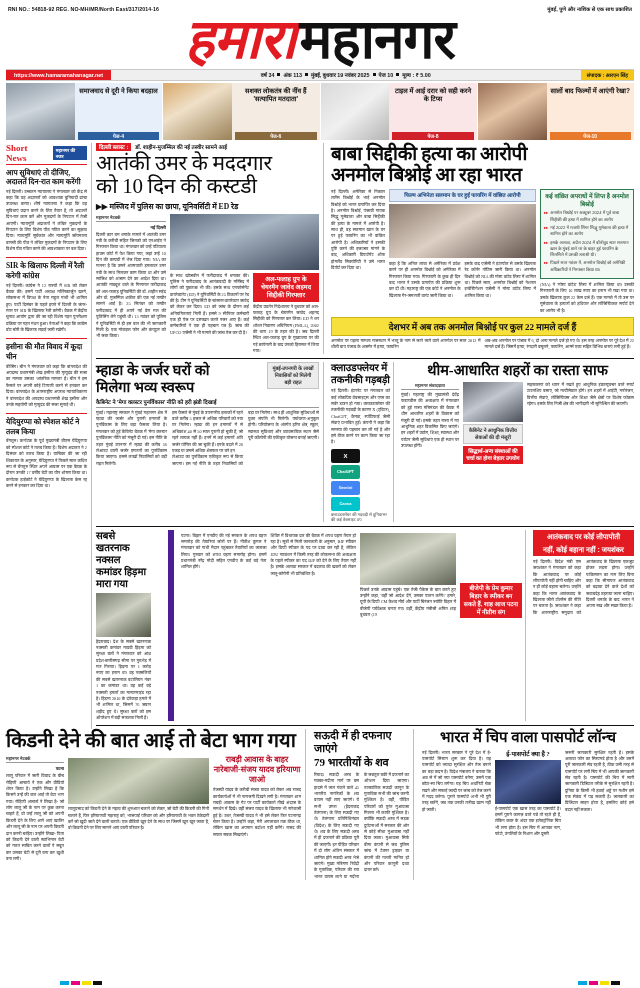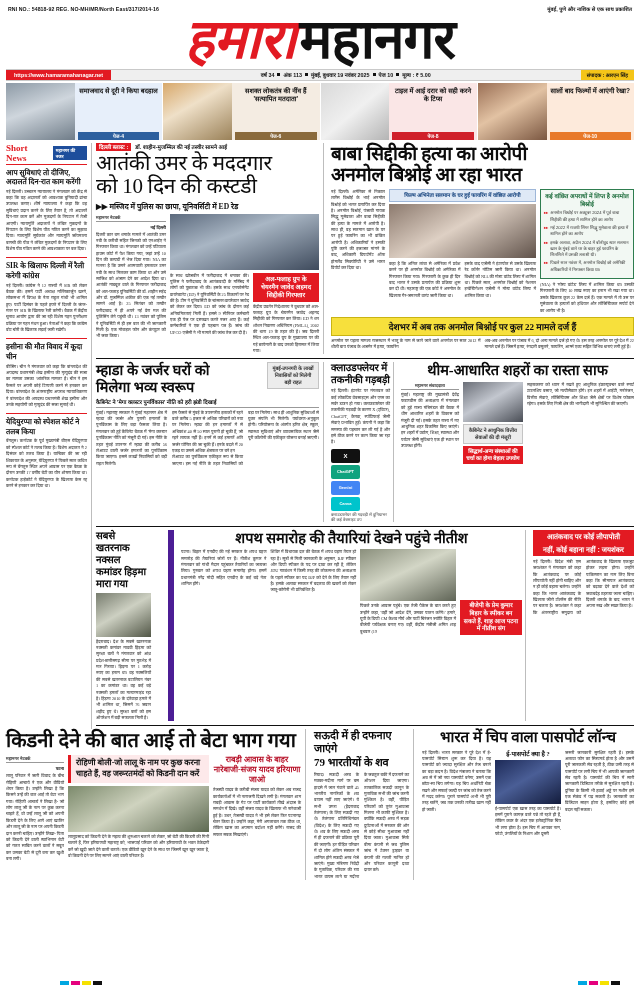--- a/index.html
+++ b/index.html
@@ -435,21 +435,20 @@
         <div style="width:78px;flex:0 0 78px;padding-right:17px;border-right:6px solid #4c1d95;">
           <div class="head-sm">सबसे खतरनाक नक्सल</div>
           <div class="head-sm">कमांडर हिड़मा मारा गया</div>
           <div style="height:44px;margin-top:3px;">
               <div class="ph man"></div>
             </div>
           <div class="body-txt" style="margin-top:2px;">हैदराबाद। देश के सबसे खतरनाक नक्सली कमांडर माडवी हिड़मा को सुरक्षा बलों ने मंगलवार को आंध्र प्रदेश-छत्तीसगढ़ सीमा पर मुठभेड़ में मार गिराया। हिड़मा पर 1 करोड़ रुपए का इनाम था। वह नक्सलियों की सबसे खतरनाक बटालियन नंबर 1 का कमांडर था। वह कई बड़े नक्सली हमलों का मास्टरमाइंड रहा है। हिड़मा 2010 के दंतेवाड़ा हमले में भी शामिल था, जिसमें 76 जवान शहीद हुए थे। सुरक्षा बलों को इस ऑपरेशन में बड़ी सफलता मिली है।</div>
         </div>
 
         <div style="flex:1;padding:0 3px;border-right:1px solid #bdbdbd;">
-          <div class="head-md" style="text-align:center;">शपथ समारोह की तैयारियां देखने पहुंचे नीतीश</div>
           <div style="display:flex;gap:4px;margin-top:3px;">
             <div style="flex:1;" class="body-txt">पटना। बिहार में एनडीए की नई सरकार के शपथ ग्रहण समारोह की तैयारियां जोरों पर हैं। नीतीश कुमार ने मंगलवार को गांधी मैदान पहुंचकर तैयारियों का जायजा लिया। गुरुवार को शपथ ग्रहण समारोह होगा। इसमें प्रधानमंत्री नरेंद्र मोदी सहित एनडीए के कई बड़े नेता शामिल होंगे।</div>
             <div style="flex:1;" class="body-txt">शिविर में विधायक दल की बैठक में शपथ ग्रहण तैयार हो रहा है। सूत्रों से मिली जानकारी के अनुसार, BJP स्पीकर और डिप्टी स्पीकर के पद पर दावा कर रही है, लेकिन JDU गठबंधन में किसी तरह की लोकसभा की अध्यक्षता के पहले स्पीकर का पद BJP को देने के लिए तैयार नहीं है। इसके अलावा सरकार में बदलाव की खबरों को लेकर जातू-कोरोनी भी प्रतिबंधित है।</div>
             <div style="width:96px;flex:0 0 96px;">
               <div style="height:52px;">
                   <div class="ph rally"></div>
                 </div>
               <div class="body-txt" style="margin-top:2px;">पिछले उनके आवास पहुंचे। एक तेजी पैकेज के बात करते हुए उन्होंने कहा, 'वहीं जो आदेश देंगे, उसका पालन करेंगे।' हमारे, यूपी के डिप्टी CM केशव मौर्य और पार्टी चिरंजन ज्योति विहार में बीजेपी पर्यवेक्षक बनाए गए। वहीं, केंद्रीय मंत्रीजी अमित शाह बुधवार (19</div>
             </div>
             <div style="width:62px;flex:0 0 62px;display:flex;align-items:flex-end;">
@@ -473,23 +472,20 @@
 
     <div style="width:300px;flex:0 0 300px;padding-right:4px;border-right:1px solid #bdbdbd;">
       <div class="head-md" style="font-size:20px;">किडनी देने की बात आई तो बेटा भाग गया</div>
       <div style="display:flex;gap:4px;margin-top:3px;">
         <div style="width:58px;flex:0 0 58px;">
           <div class="byline">महानगर नेटवर्क</div>
           <div style="font-size:4.4px;font-weight:700;text-align:right;margin-bottom:2px;">पटना</div>
           <div class="body-txt">लालू परिवार में जारी विवाद के बीच रोहिणी आचार्य ने एक और वीडियो शेयर किया है। उन्होंने लिखा है कि किसने उन्हें की बात आई तो बेटा भाग गया। रोहिणी आचार्य ने लिखा है- जो लोग लालू जी के नाम पर कुछ करना चाहते हैं, वो उन्हें लालू जी को अपनी किडनी देने के लिए आगे आएं खातिर और लालू जी के नाम पर अपनी किडनी दान करनी चाहिए। उन्होंने लिखा- पिता को किडनी देने वाली स्वाभिमान बेटी को गलत साबित करने वालों ने सबूत कर उसका बेटी से दूरी बना कर खुशी बना लगी।</div>
         </div>
         <div style="flex:1;">
-          <div class="pinkbox">
-            <div class="t">रोहिणी बोली-जो लालू के नाम पर कुछ करना चाहते हैं, वह जरूरतमंदों को किडनी दान करें</div>
-          </div>
           <div style="height:46px;margin-top:3px;">
               <div class="ph portrait"></div>
             </div>
           <div class="body-txt" style="margin-top:2px;">लालूप्रसाद को किडनी देने के महत्व की शुरुआत चलाने को लेकर, जो बेटी की किडनी की गिनी चलाने हैं, फिर हरियाणवी महाराष्ट्र को, भाजपाई परिवार को और हरियाणवी के भक्त ठेकेदारी करें जो खुदी जाते देने वाली बताते। एक वीडियो खून देने के साथ पर जिसमें खून खून जाता है, वो किडनी देने पर लिए सामने आएं वाली परिवार है।</div>
         </div>
         <div style="width:88px;flex:0 0 88px;">
           <div class="head-xs" style="text-align:center;color:#b8132a;">राबड़ी आवास के बाहर नारेबाजी-संजय यादव हरियाणा जाओ</div>
           <div class="body-txt" style="margin-top:2px;">तेजस्वी यादव के करीबी संजय यादव को लेकर अब राजद कार्यकर्ताओं में भी नाराजगी दिखने लगी है। मंगलवार शाम राबड़ी आवास के गेट पर पार्टी कार्यकर्ता तीखे अंदाज के समर्थन में दिखे। वहीं संजय यादव के खिलाफ भी नारेबाजी हुई है। उधर, तेजस्वी यादव ने भी इसे लेकर फिर पटनागढ़ चेतर किया है। उन्होंने कहा, मेरी अगलाबल तक ठीक था, लेकिन खास का अपमान बर्दाश्त नहीं करेंगे। राजद की सफल सबक सिखाएंगे।</div>
         </div>
       </div>

